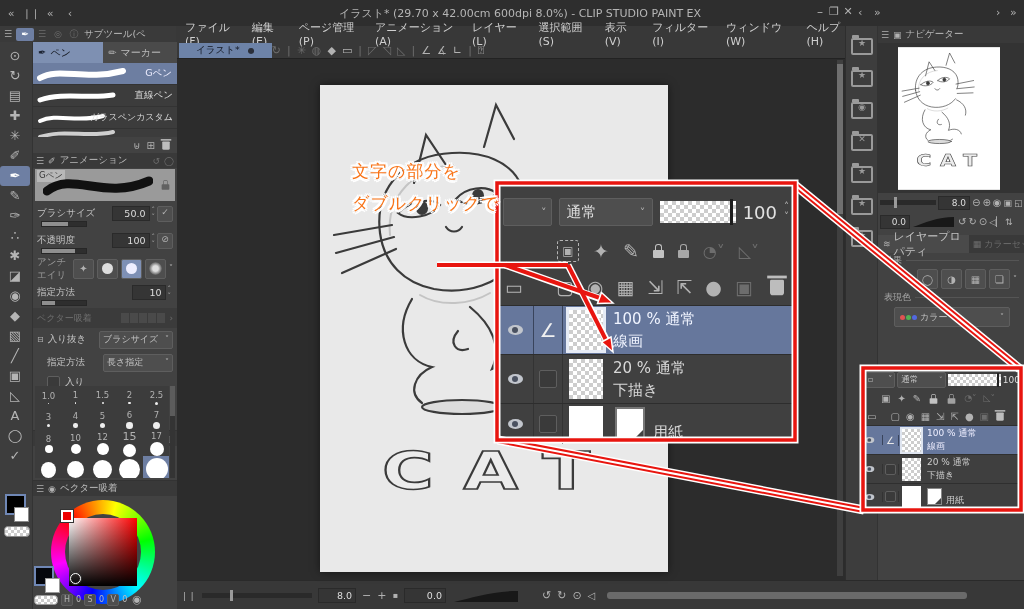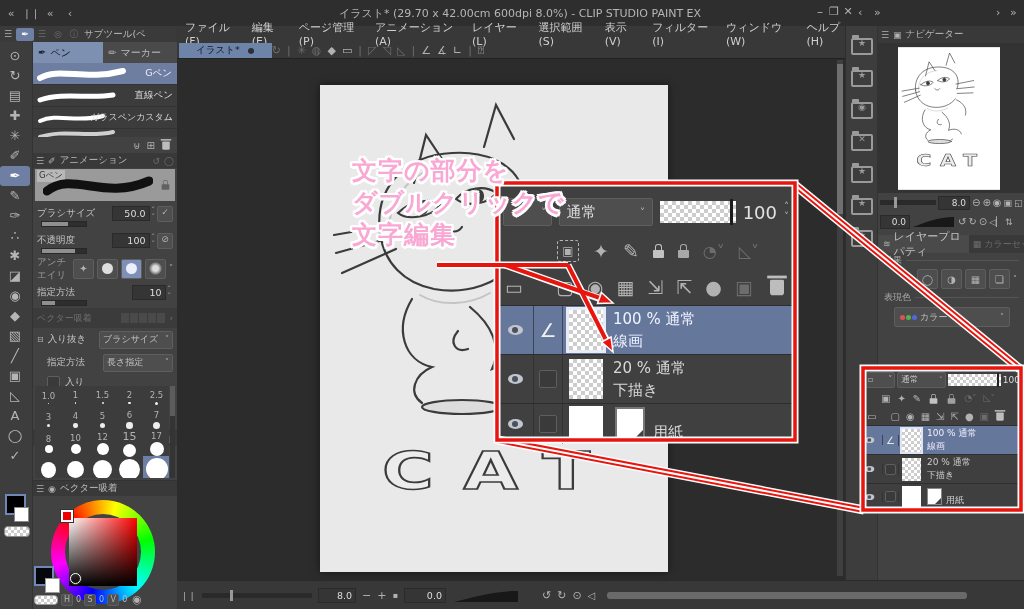--- a/index.html
+++ b/index.html
@@ -31,21 +31,21 @@
   .fold{width:18px;height:13px;border:2px solid #9a9a9a;border-radius:2px;position:relative;display:inline-block}
   .fold:before{content:"";position:absolute;top:-5px;left:-1px;width:7px;height:3px;background:#9a9a9a;border-radius:1px 1px 0 0}
   .fold>span{position:absolute;left:0;top:-2px;width:100%;text-align:center;font-size:9px;color:#9a9a9a}
   .paper{background:#fff;position:relative;display:inline-block}
   .paper:after{content:"";position:absolute;right:0;bottom:0;border-bottom:9px solid #424242;border-left:9px solid transparent}
   .papers:after{border-bottom-width:6px;border-left-width:6px}
   .tabblue{background:#7e90b2;color:#161a22}
   .selrow{background:#66779c}
   .tool{width:30px;height:20px;line-height:20px;text-align:center;font-size:13px;color:#b5b5b5}
   .tool.sel{background:#6e7fa3;border-radius:3px;color:#fff}
-  .redtx{z-index:45;font-size:25px;font-weight:bold;color:#f9a8d4;line-height:32px;letter-spacing:1px;white-space:nowrap;
+  .redtx{z-index:45;font-size:17px;font-weight:normal;color:#f97316;line-height:32px;letter-spacing:1px;white-space:nowrap;
     text-shadow:-2px -2px 0 #fff,2px -2px 0 #fff,-2px 2px 0 #fff,2px 2px 0 #fff,0 -2.5px 0 #fff,0 2.5px 0 #fff,-2.5px 0 0 #fff,2.5px 0 0 #fff}
   .mi{padding:0 7px;font-size:11px;color:#cfcfcf}
   svg text{font-family:"DejaVu Sans","Liberation Sans",sans-serif}
 </style>
 </head>
 <body>
 
 <div class="p f" style="left:0;top:0;width:1024px;height:26px;background:#2e2e2e">
   <span class="ic" style="width:22px;font-size:11px">«</span>
   <span class="ic" style="width:18px;font-size:10px">❘❘</span>
@@ -738,14 +738,13 @@
     <line x1="505" y1="265" x2="600" y2="298" stroke="#e8150f" stroke-width="4"></line>
     <line x1="568" y1="265" x2="606" y2="340" stroke="#e8150f" stroke-width="4"></line>
     <polygon points="613,303 597.5,303.5 601.5,292.5" fill="#e8150f" stroke="#ffffff" stroke-width="1.5"></polygon>
     <polygon points="613,352 601.5,342 611,337" fill="#e8150f" stroke="#ffffff" stroke-width="1.5"></polygon>
   </g>
 </svg>
 
 <div class="p redtx" style="left:352px;top:155px">
   <div>文字の部分を</div>
   <div>ダブルクリックで</div>
-  <div>文字編集</div>
 </div>
 
 </body></html>

